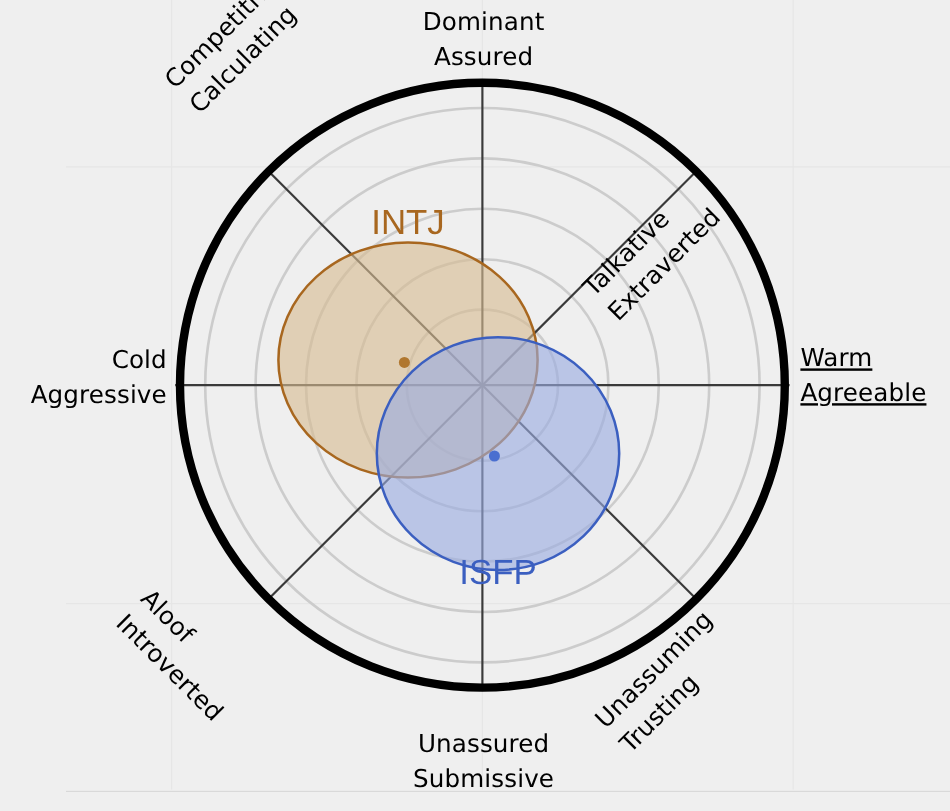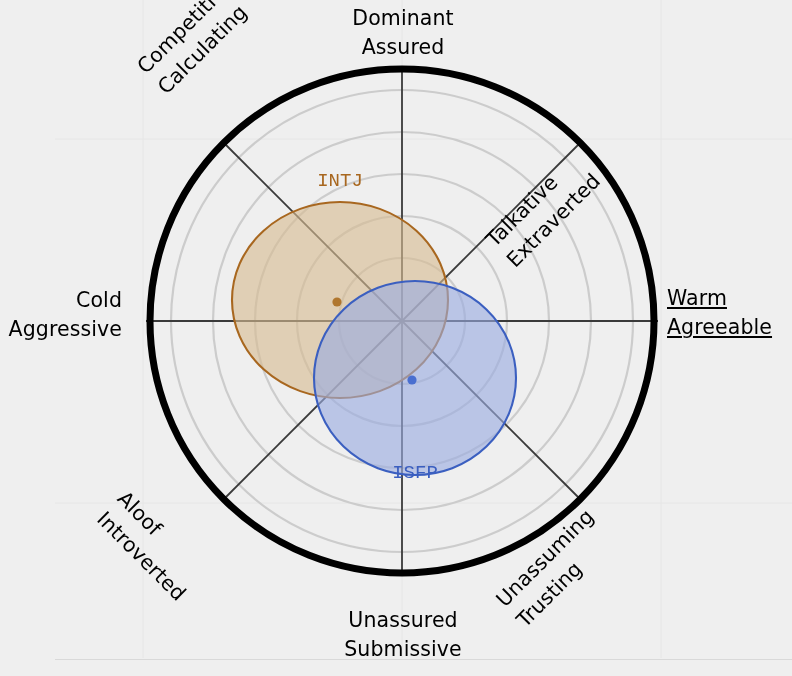--- a/index.html
+++ b/index.html
@@ -32,32 +32,32 @@
     font-family: "DejaVu Sans", sans-serif;
     font-size: 20.5px;
     line-height: 1.42;
     color: #000000;
     white-space: nowrap;
     letter-spacing: 0.1px;
   }
   .axis-label .line { display: block; }
   .lbl-top     { left: 403px; top: 4px;   transform: translateX(-50%); text-align: center; }
   .lbl-bottom  { left: 403px; top: 578px; transform: translateX(-50%); text-align: center; margin-top: 28px; }
-  .lbl-left    { left: 122px; top: 286px; transform: translateX(-100%); text-align: right; }
+  .lbl-left    { left: 139px; top: 286px; transform: translateX(-100%); text-align: right; }
   .lbl-right   { left: 667px; top: 284px; text-align: left; text-decoration: underline; }
 
   .lbl-tl { left: 131px; top: 60px;  transform: rotate(-45deg); transform-origin: left top; text-align: left; }
   .lbl-tr { left: 521px; top: 216px; transform: rotate(-45deg); transform-origin: left bottom; text-align: left; }
   .lbl-bl { left: 131px; top: 485px; transform: rotate(45deg);  transform-origin: left top; text-align: left; }
   .lbl-br { left: 531px; top: 576px; transform: rotate(-45deg); transform-origin: left bottom; text-align: left; }
 
   .series-label {
     position: absolute;
-    font-family: Liberation Mono, monospace;
-    font-size: 19px;
+    font-family: Liberation Sans, sans-serif;
+    font-size: 29px;
     white-space: nowrap;
     transform: translateX(-50%);
   }
   .footer-rule {
     position: absolute;
     left: 55px;
     top: 659px;
     width: 737px;
     height: 1px;
     background: #d9d9d9;

